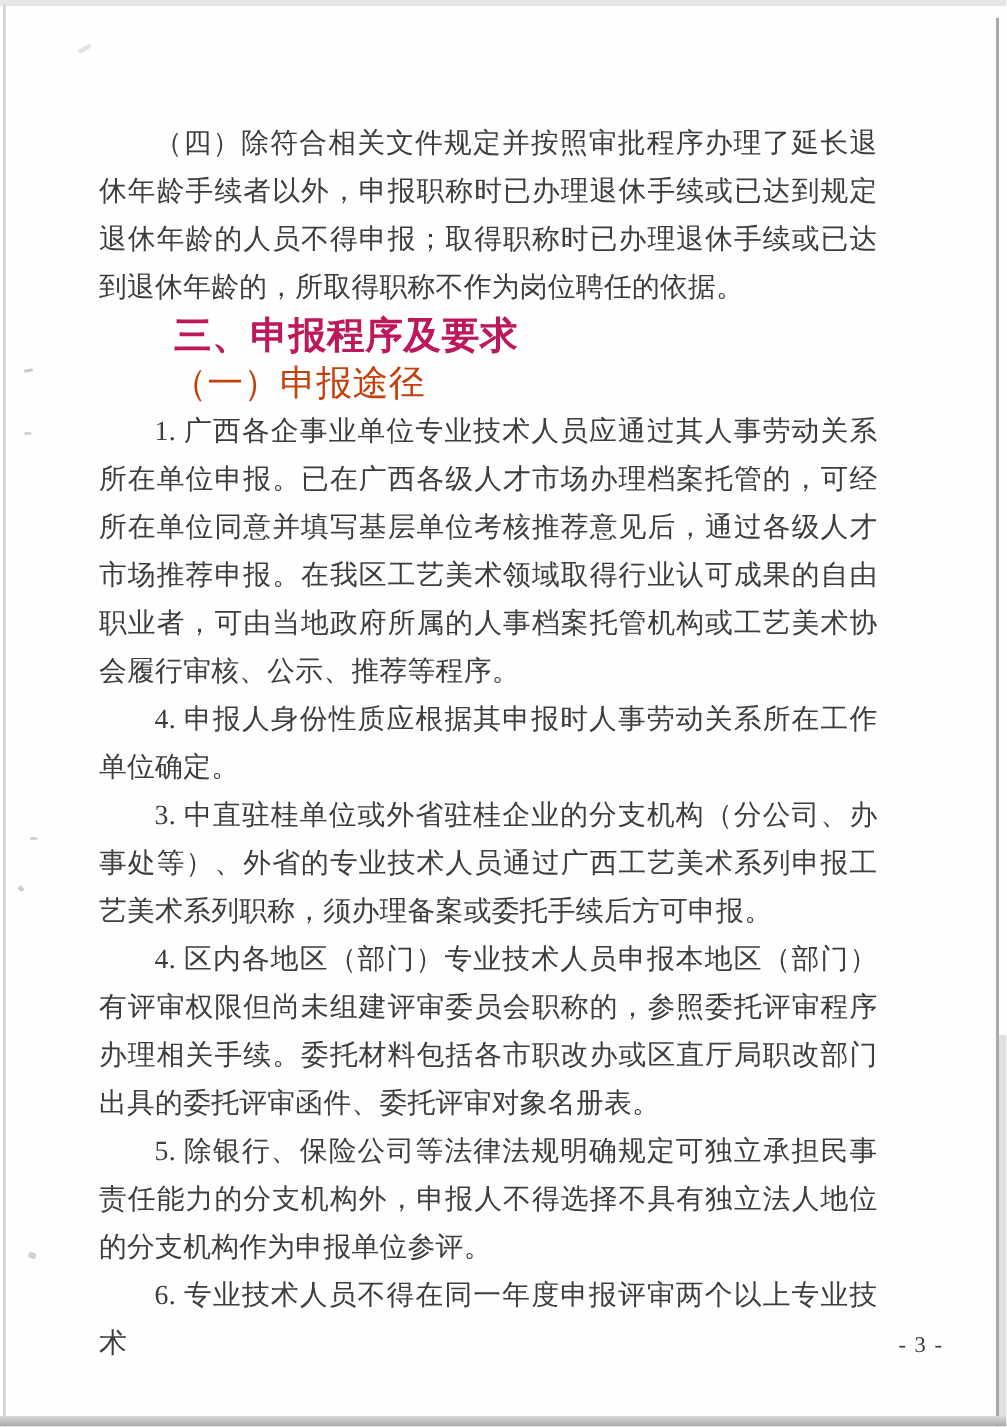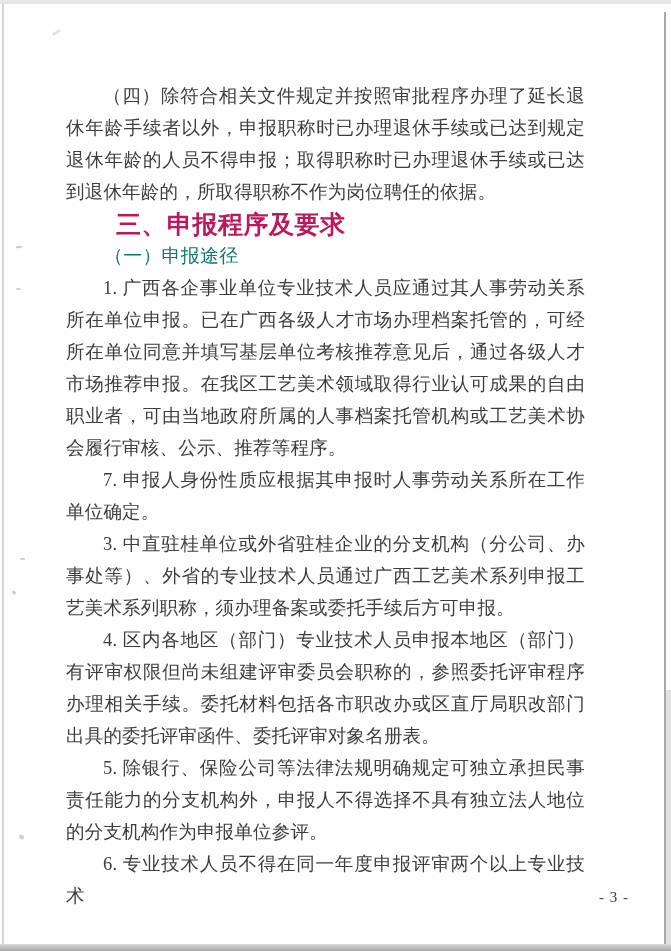--- a/index.html
+++ b/index.html
@@ -60,22 +60,22 @@
     font-size: 18.5px;
   }
   .textblock h3 {
     font-family: "Liberation Sans", "DejaVu Sans", sans-serif;
     font-weight: 700;
     color: #be185d;
     font-size: 25px;
     letter-spacing: 0.5px;
   }
   .textblock h4 {
-    font-size: 19px;
-    color: #0f766e;
+    font-size: 24px;
+    color: #c2410c;
   }
   .page-number {
     position: absolute;
     left: 584px;
     top: 889px;
     width: 60px;
     text-align: center;
     font-size: 15px;
     color: #3c3c3c;
     letter-spacing: 1px;
@@ -109,21 +109,21 @@
   <div class="artifact a3"></div>
   <div class="artifact a4"></div>
   <div class="artifact a5"></div>
   <div class="artifact a6"></div>
 
   <div class="textblock">
     <p>（四）除符合相关文件规定并按照审批程序办理了延长退休年龄手续者以外，申报职称时已办理退休手续或已达到规定退休年龄的人员不得申报；取得职称时已办理退休手续或已达到退休年龄的，所取得职称不作为岗位聘任的依据。</p>
     <h3>三、申报程序及要求</h3>
     <h4>（一）申报途径</h4>
     <p>1. 广西各企事业单位专业技术人员应通过其人事劳动关系所在单位申报。已在广西各级人才市场办理档案托管的，可经所在单位同意并填写基层单位考核推荐意见后，通过各级人才市场推荐申报。在我区工艺美术领域取得行业认可成果的自由职业者，可由当地政府所属的人事档案托管机构或工艺美术协会履行审核、公示、推荐等程序。</p>
-    <p>7. 申报人身份性质应根据其申报时人事劳动关系所在工作单位确定。</p>
+    <p>4. 申报人身份性质应根据其申报时人事劳动关系所在工作单位确定。</p>
     <p>3. 中直驻桂单位或外省驻桂企业的分支机构（分公司、办事处等）、外省的专业技术人员通过广西工艺美术系列申报工艺美术系列职称，须办理备案或委托手续后方可申报。</p>
     <p>4. 区内各地区（部门）专业技术人员申报本地区（部门）有评审权限但尚未组建评审委员会职称的，参照委托评审程序办理相关手续。委托材料包括各市职改办或区直厅局职改部门出具的委托评审函件、委托评审对象名册表。</p>
     <p>5. 除银行、保险公司等法律法规明确规定可独立承担民事责任能力的分支机构外，申报人不得选择不具有独立法人地位的分支机构作为申报单位参评。</p>
     <p>6. 专业技术人员不得在同一年度申报评审两个以上专业技术</p>
   </div>
 
   <div class="page-number">- 3 -</div>
 
 </div>
 

